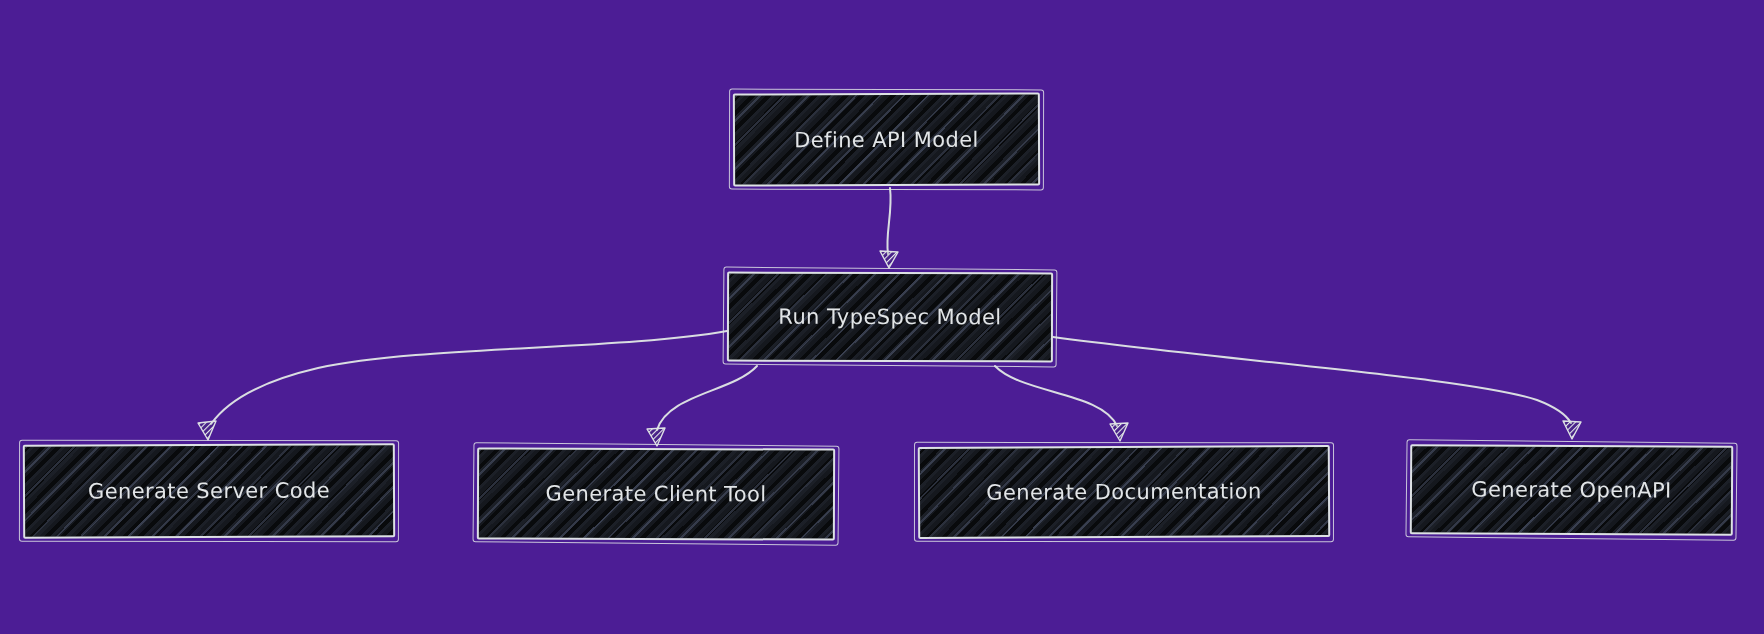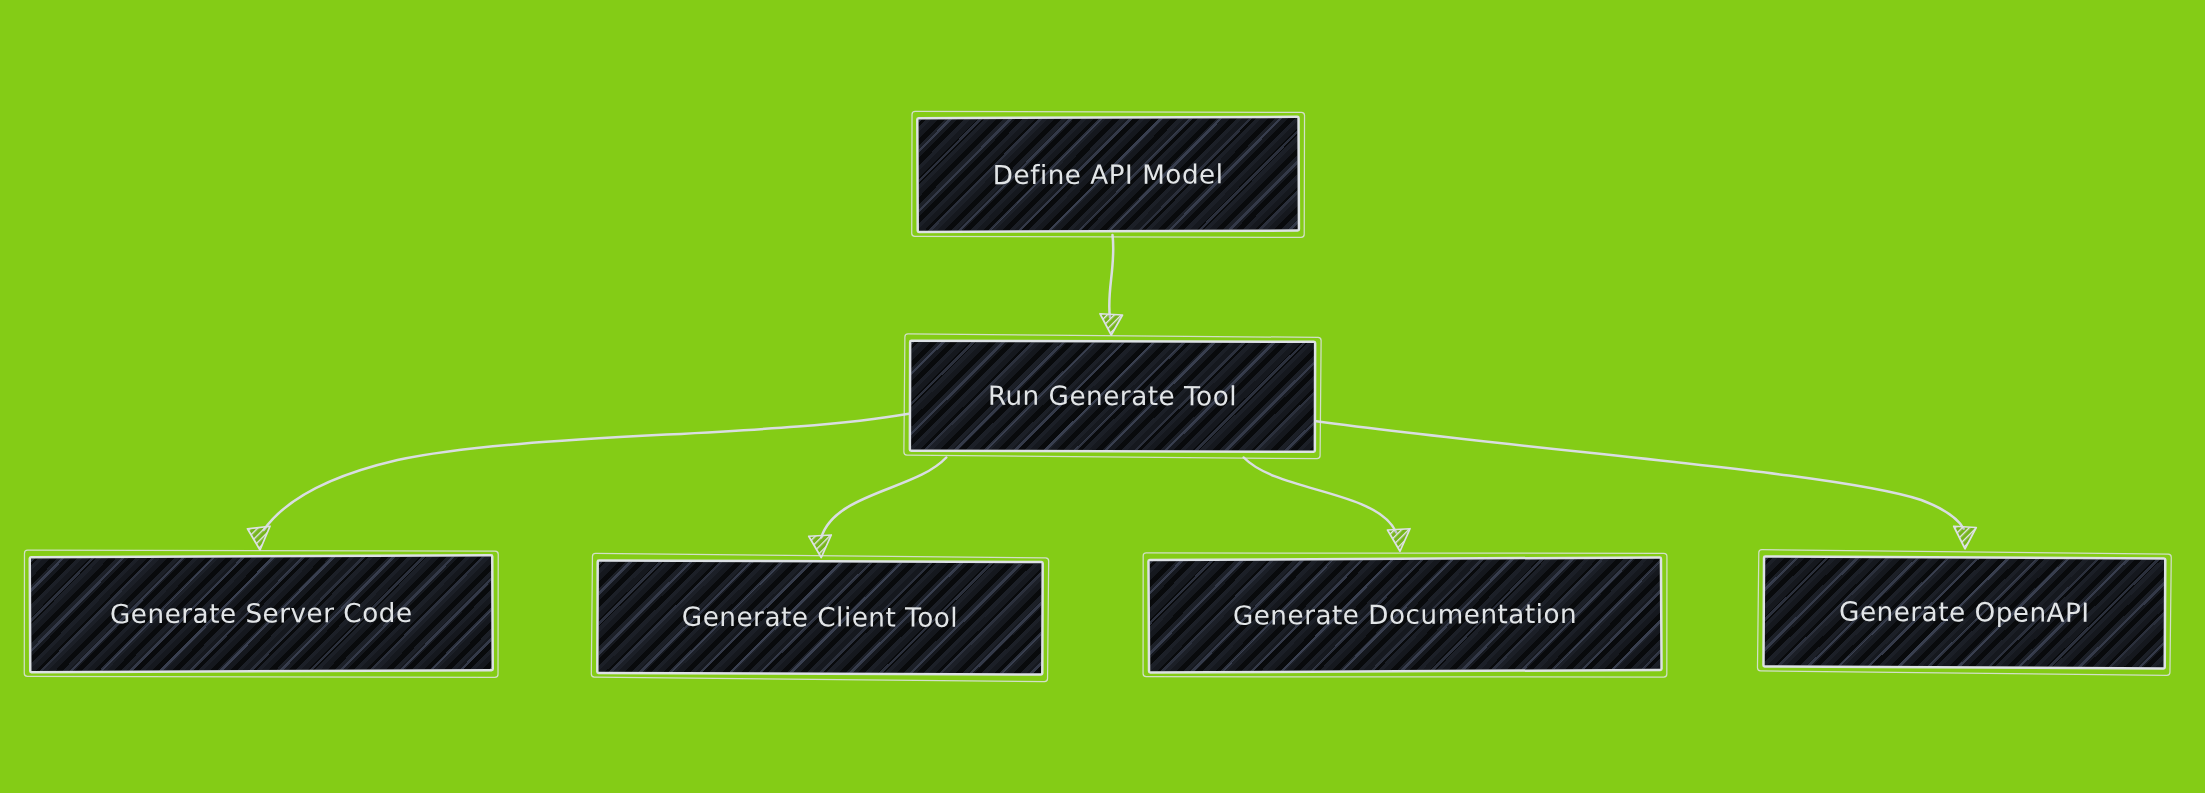--- a/index.html
+++ b/index.html
@@ -5,21 +5,21 @@
   html, body {
     margin: 0;
     padding: 0;
     background: #2a303e;
     font-family: "DejaVu Sans", "Liberation Sans", sans-serif;
   }
   .canvas {
     position: relative;
     width: 1764px;
     height: 634px;
-    background: #84cc16;
+    background: #4c1d95;
     overflow: hidden;
   }
   .edges {
     position: absolute;
     left: 0; top: 0;
     width: 1764px; height: 634px;
   }
   .edge-line {
     fill: none;
     stroke: #d9dde1;
@@ -104,21 +104,21 @@
       <path class="edge-line" d="M 1053,337 C 1240,362 1470,378 1537,400 C 1558,408 1567,416 1571,423"></path>
       <path class="arrowhead" fill="url(#ahatch)" d="M 1563,421 L 1581,422 L 1572,439 Z"></path>
     </g>
   </svg>
 
   <div class="node" id="node-define">
     <span class="node-label">Define API Model</span>
   </div>
 
   <div class="node" id="node-run">
-    <span class="node-label">Run Generate Tool</span>
+    <span class="node-label">Run TypeSpec Model</span>
   </div>
 
   <div class="node" id="node-server">
     <span class="node-label">Generate Server Code</span>
   </div>
 
   <div class="node" id="node-client">
     <span class="node-label">Generate Client Tool</span>
   </div>
 

